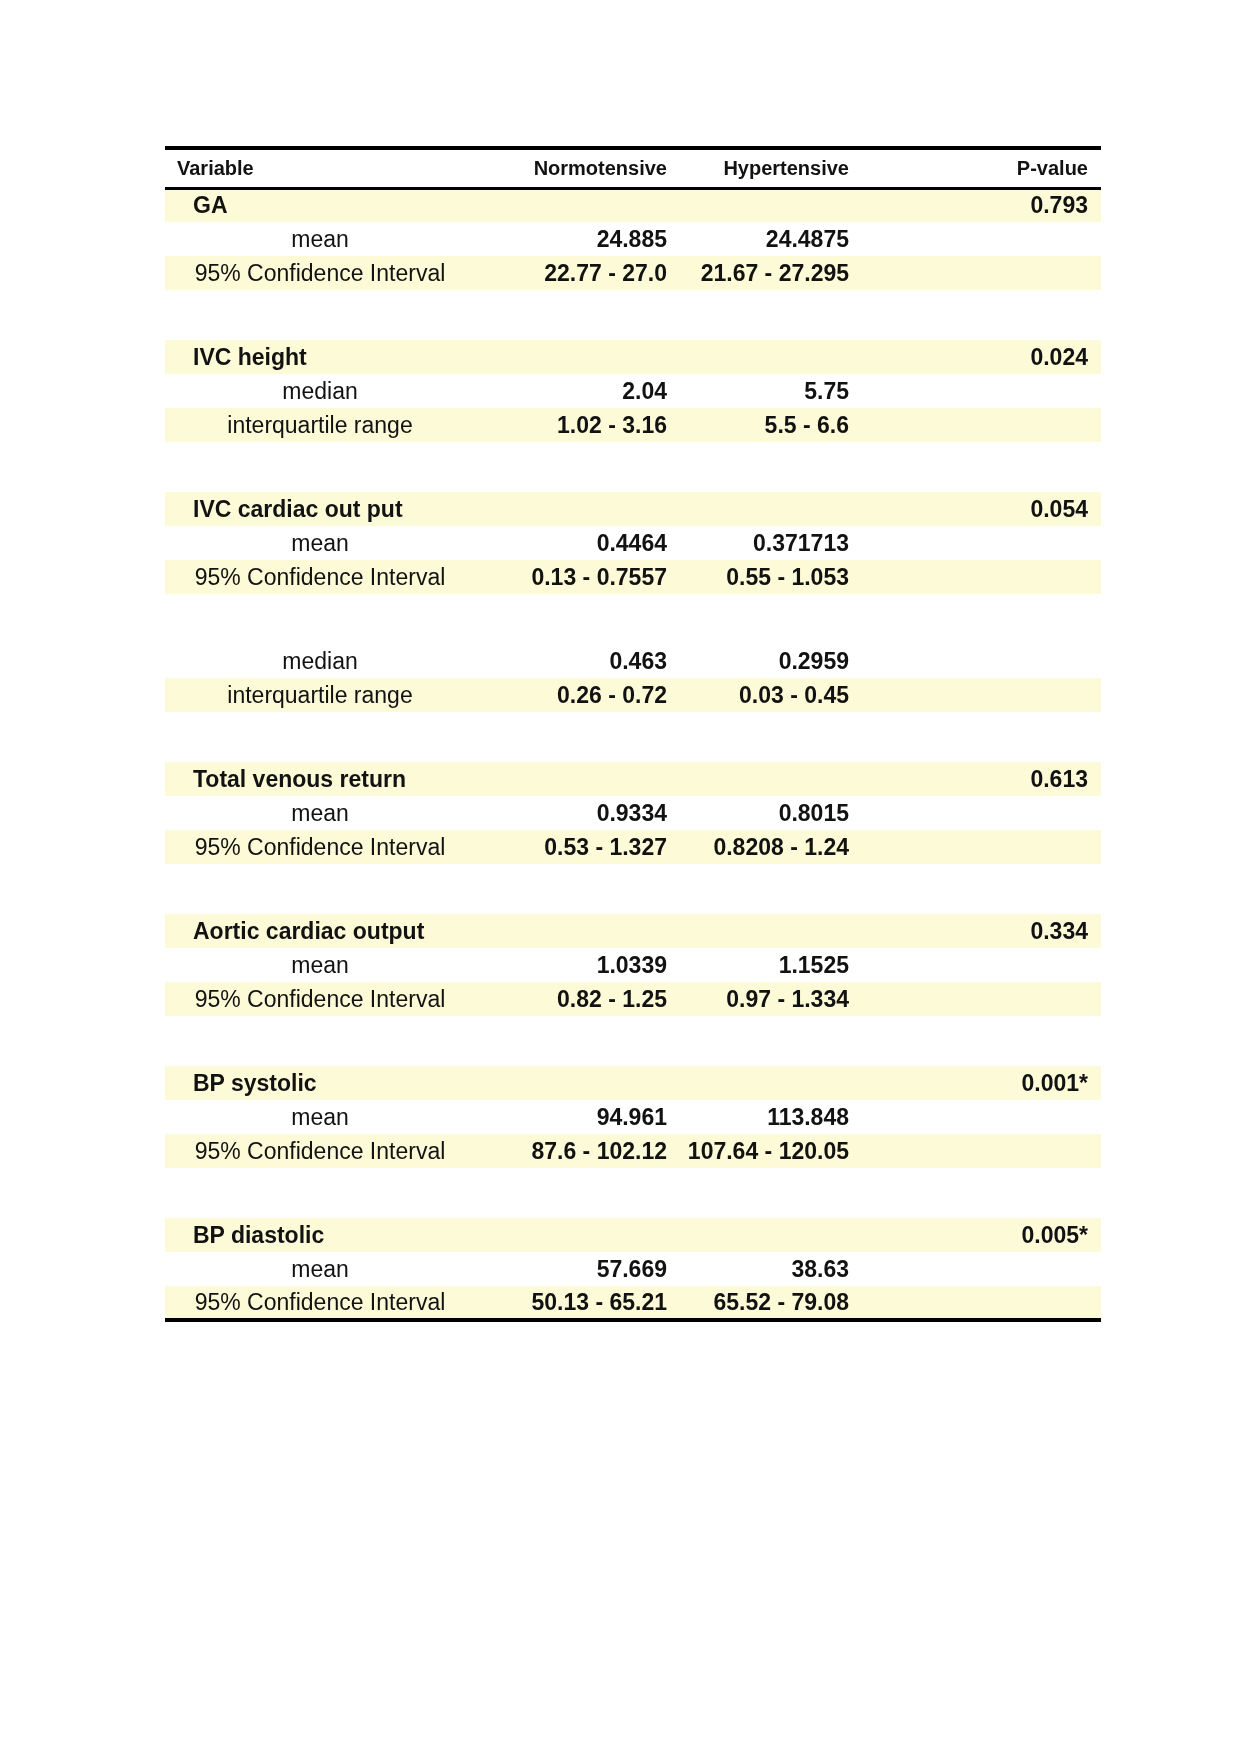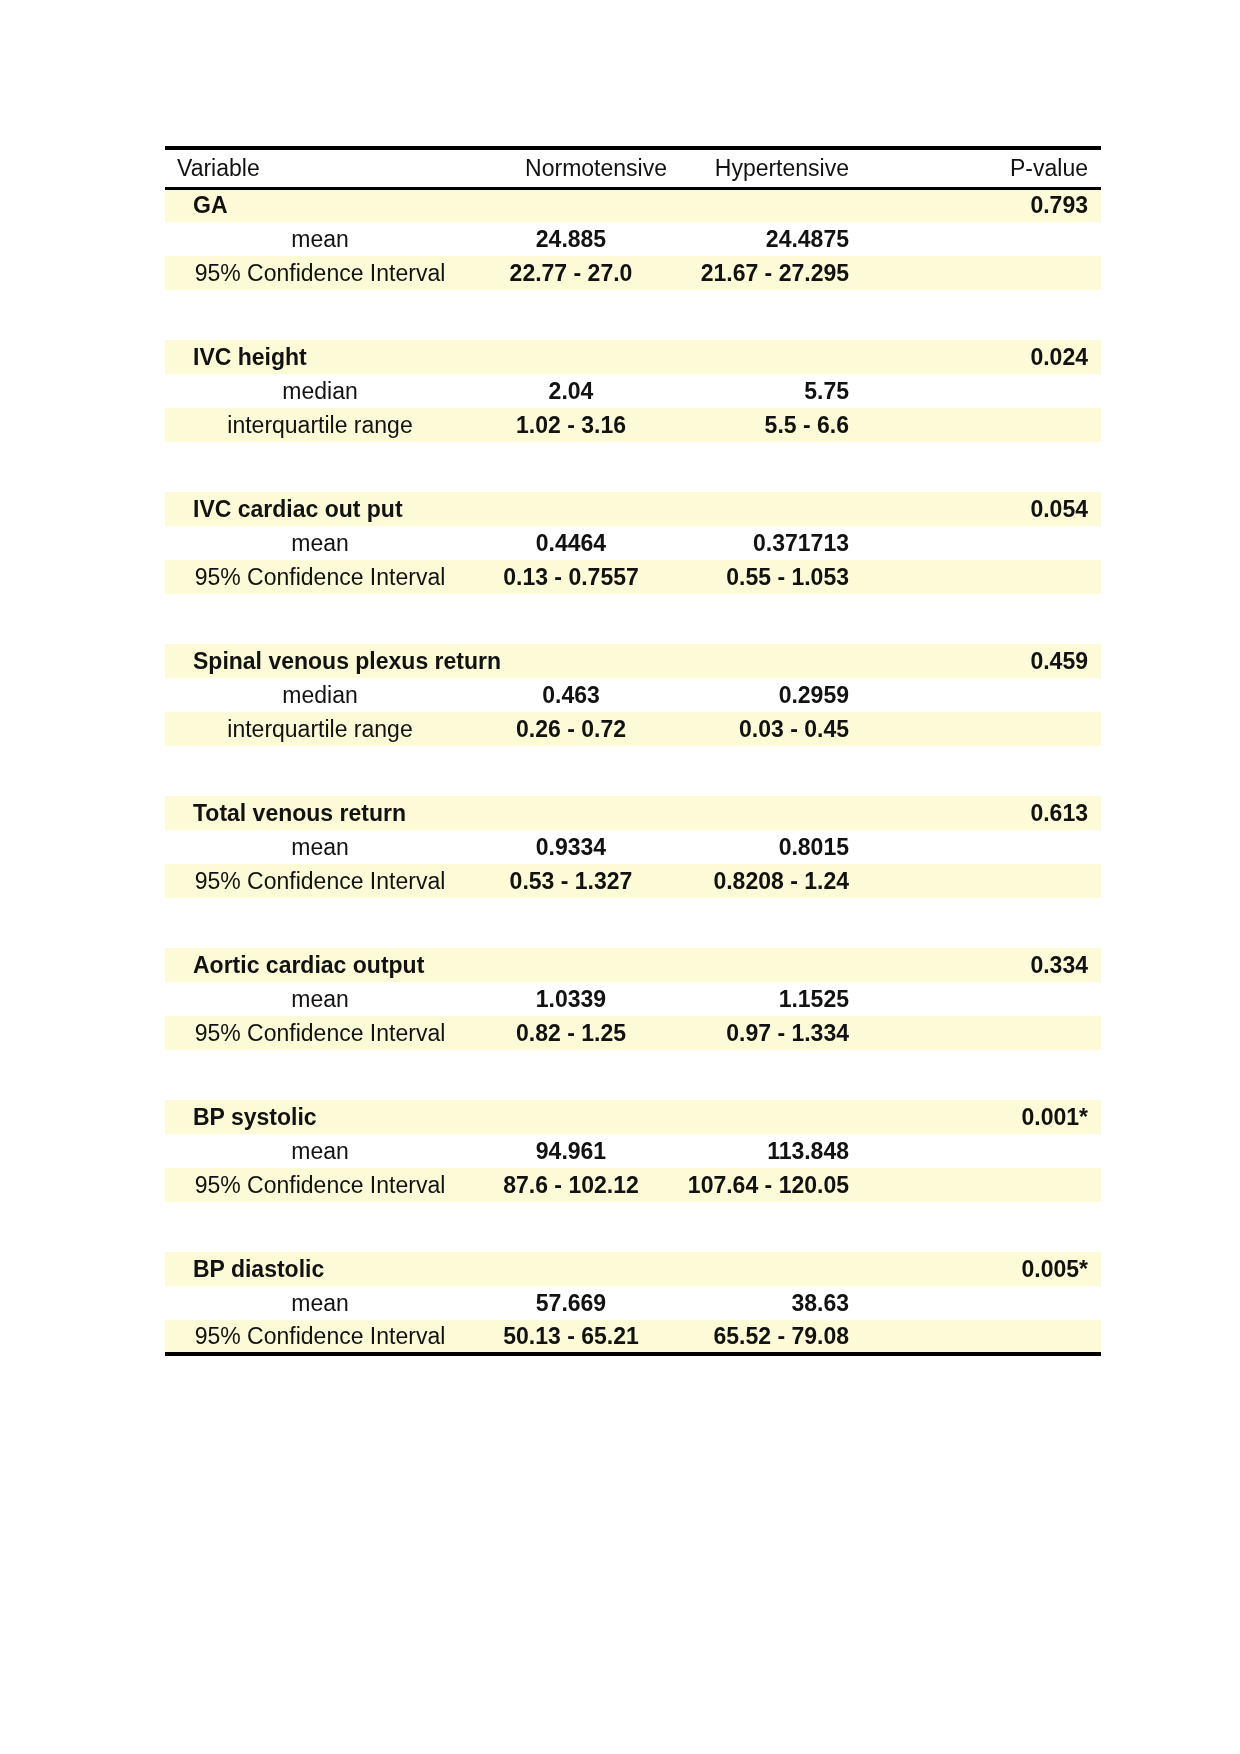--- a/index.html
+++ b/index.html
@@ -28,22 +28,22 @@
     border-top: 4px solid #000;
     border-bottom: 4px solid #000;
   }
   col.c1 { width: 310px; }
   col.c2 { width: 198px; }
   col.c3 { width: 180px; }
   col.c4 { width: 248px; }
 
   thead th {
     border-bottom: 3px solid #000;
-    font-weight: normal;
-    font-size: 23px;
+    font-weight: bold;
+    font-size: 20px;
     height: 40px;
     padding: 0;
     white-space: nowrap;
     vertical-align: middle;
   }
   th.h-left  { text-align: left;  padding-left: 12px; }
   th.h-right { text-align: right; }
   th.h-c2 { padding-right: 6px; }
   th.h-c3 { padding-right: 4px; }
   th.h-c4 { padding-right: 13px; }
@@ -52,21 +52,21 @@
     font-size: 23px;
     height: 34px;
     padding: 0;
     white-space: nowrap;
     vertical-align: middle;
   }
   tr.r-title td, tr.r-range td { background: #FDFAD7; }
   td.t   { font-weight: bold; text-align: left; padding-left: 28px; }
   td.sub { text-align: center; font-weight: normal; }
   td.num { text-align: right; font-weight: bold; }
-  td.c2.num { padding-right: 6px; text-align: center; }
+  td.c2.num { padding-right: 6px; }
   td.c3.num { padding-right: 4px; }
   td.c4.num { padding-right: 13px; }
   tr.r-gap td { height: 50px; background: #ffffff; }
 </style>
 </head>
 <body>
 
 <div class="canvas">
   <div class="table-wrap">
     <table class="results">
@@ -144,26 +144,20 @@
   <tr class="r-range">
     <td class="c1 sub">95% Confidence Interval</td>
     <td class="c2 num">0.13 - 0.7557</td>
     <td class="c3 num">0.55 - 1.053</td>
     <td class="c4"></td>
   </tr>
   <tr class="r-gap">
     <td colspan="4"></td>
   </tr>
 
-  <tr class="r-title">
-    <td class="c1 t">Spinal venous plexus return</td>
-    <td class="c2"></td>
-    <td class="c3"></td>
-    <td class="c4 num">0.459</td>
-  </tr>
   <tr class="r-stat">
     <td class="c1 sub">median</td>
     <td class="c2 num">0.463</td>
     <td class="c3 num">0.2959</td>
     <td class="c4"></td>
   </tr>
   <tr class="r-range">
     <td class="c1 sub">interquartile range</td>
     <td class="c2 num">0.26 - 0.72</td>
     <td class="c3 num">0.03 - 0.45</td>

